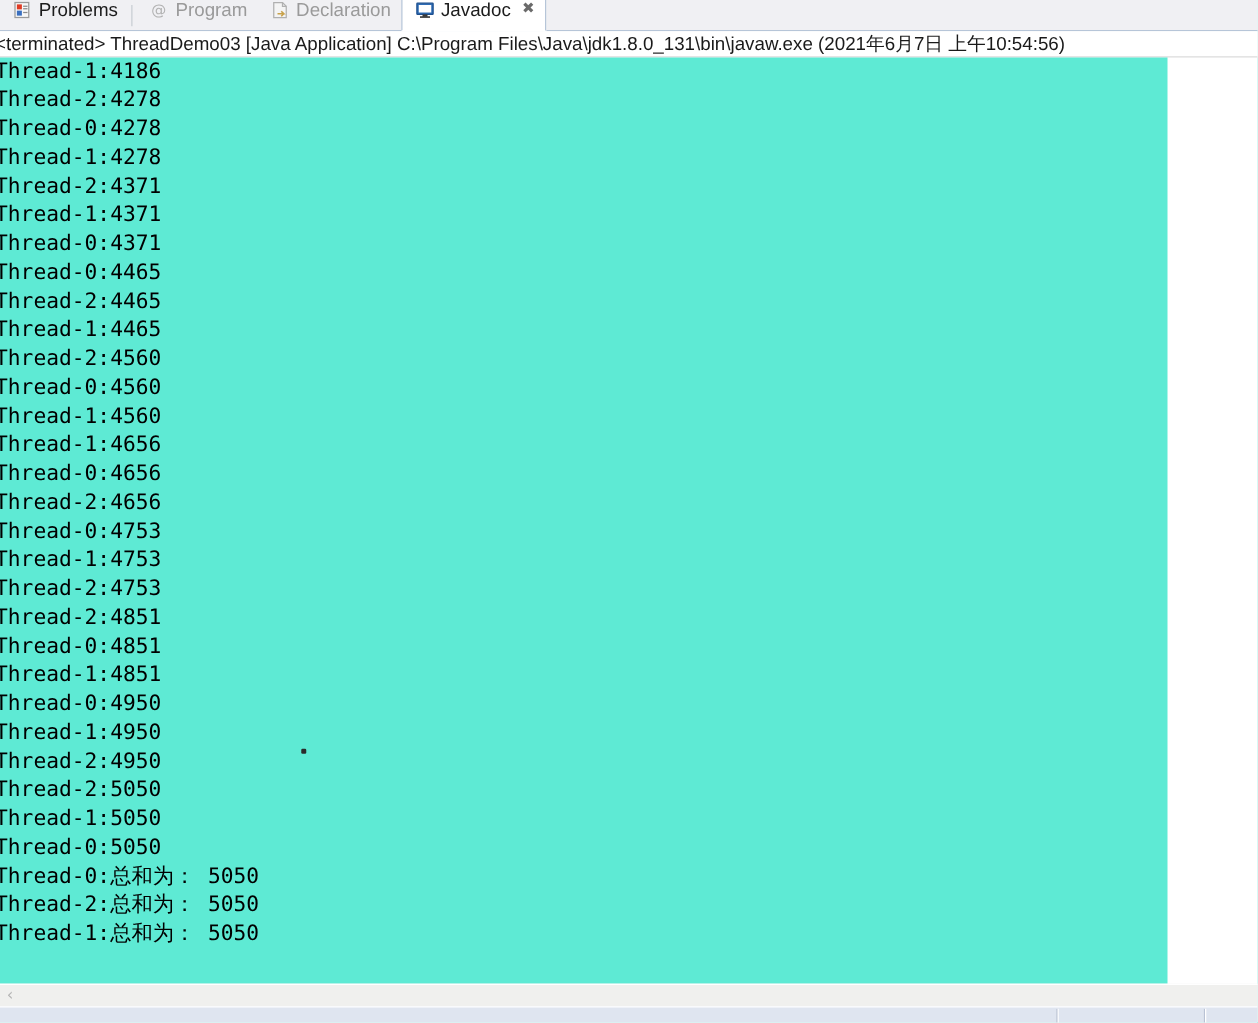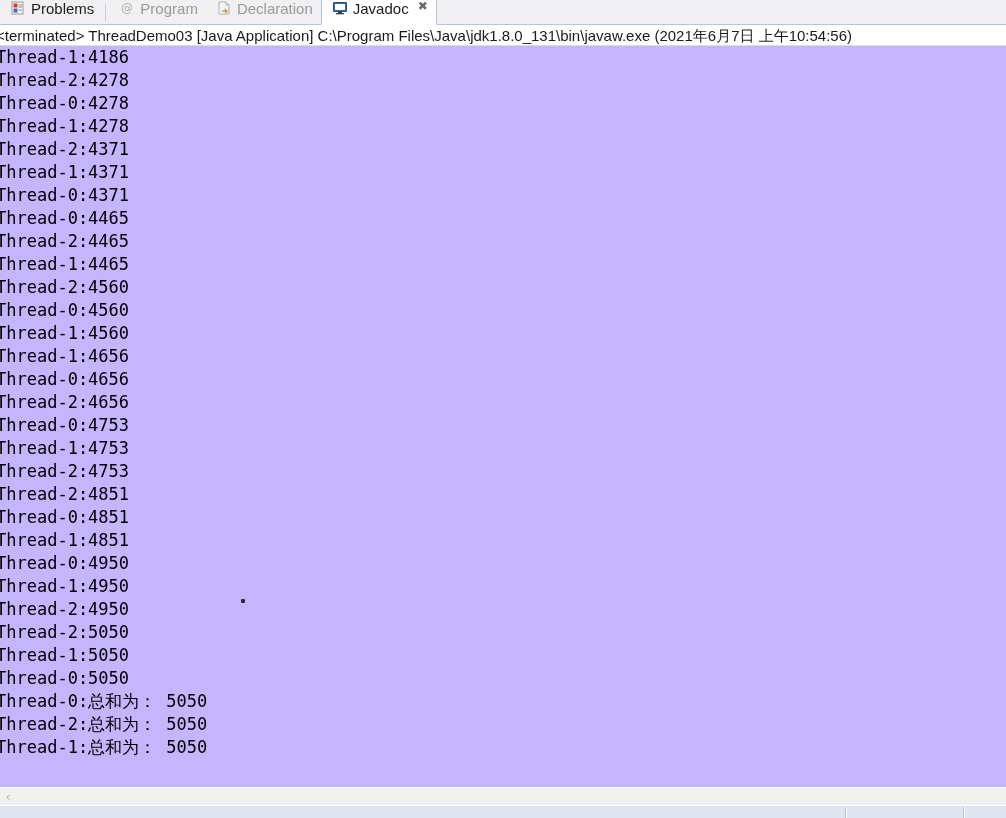--- a/index.html
+++ b/index.html
@@ -94,23 +94,23 @@
     color: #1a1a1a;
     white-space: nowrap;
     line-height: 19px;
   }
 
   
   #console-output {
     position: absolute;
     left: 0;
     top: 46px;
-    width: 1006px;
+    width: 934px;
     height: 741px;
-    background: #c4b5fd;
+    background: #5eead4;
     overflow: hidden;
   }
   .console-line {
     position: absolute;
     left: -4px;
     font-family: "DejaVu Sans Mono", monospace;
     font-size: 17px;
     line-height: 23px;
     color: #000000;
     white-space: pre;

